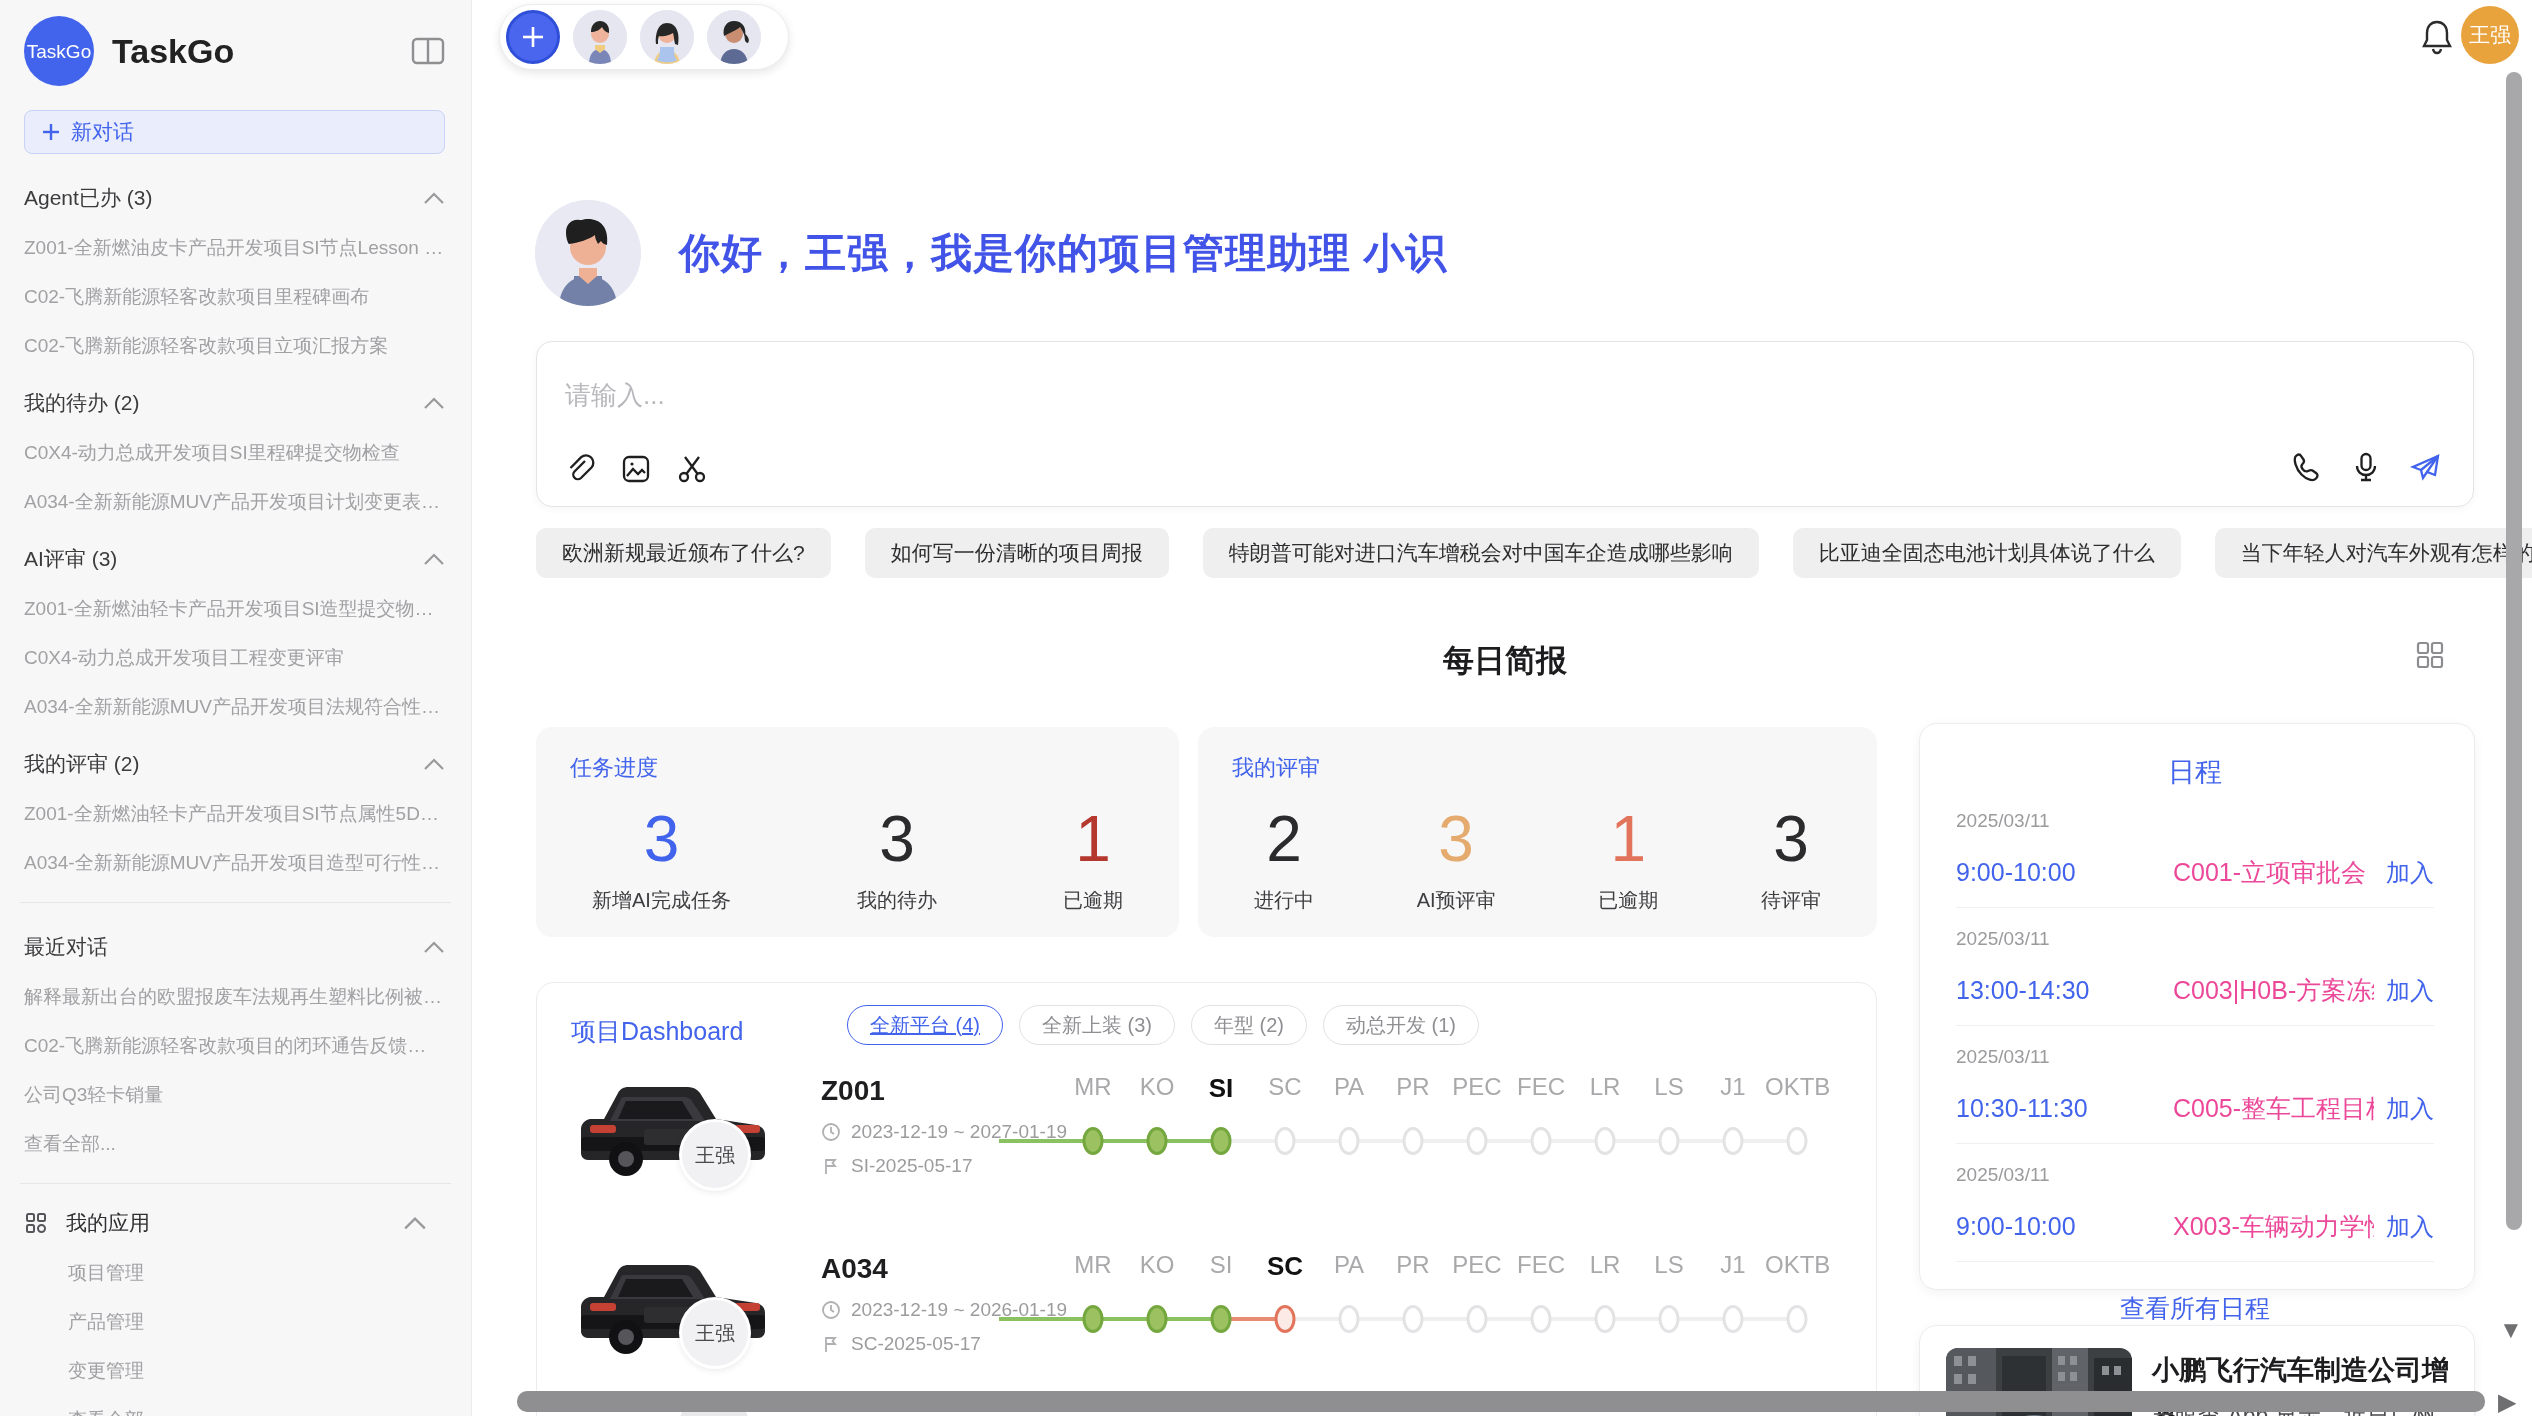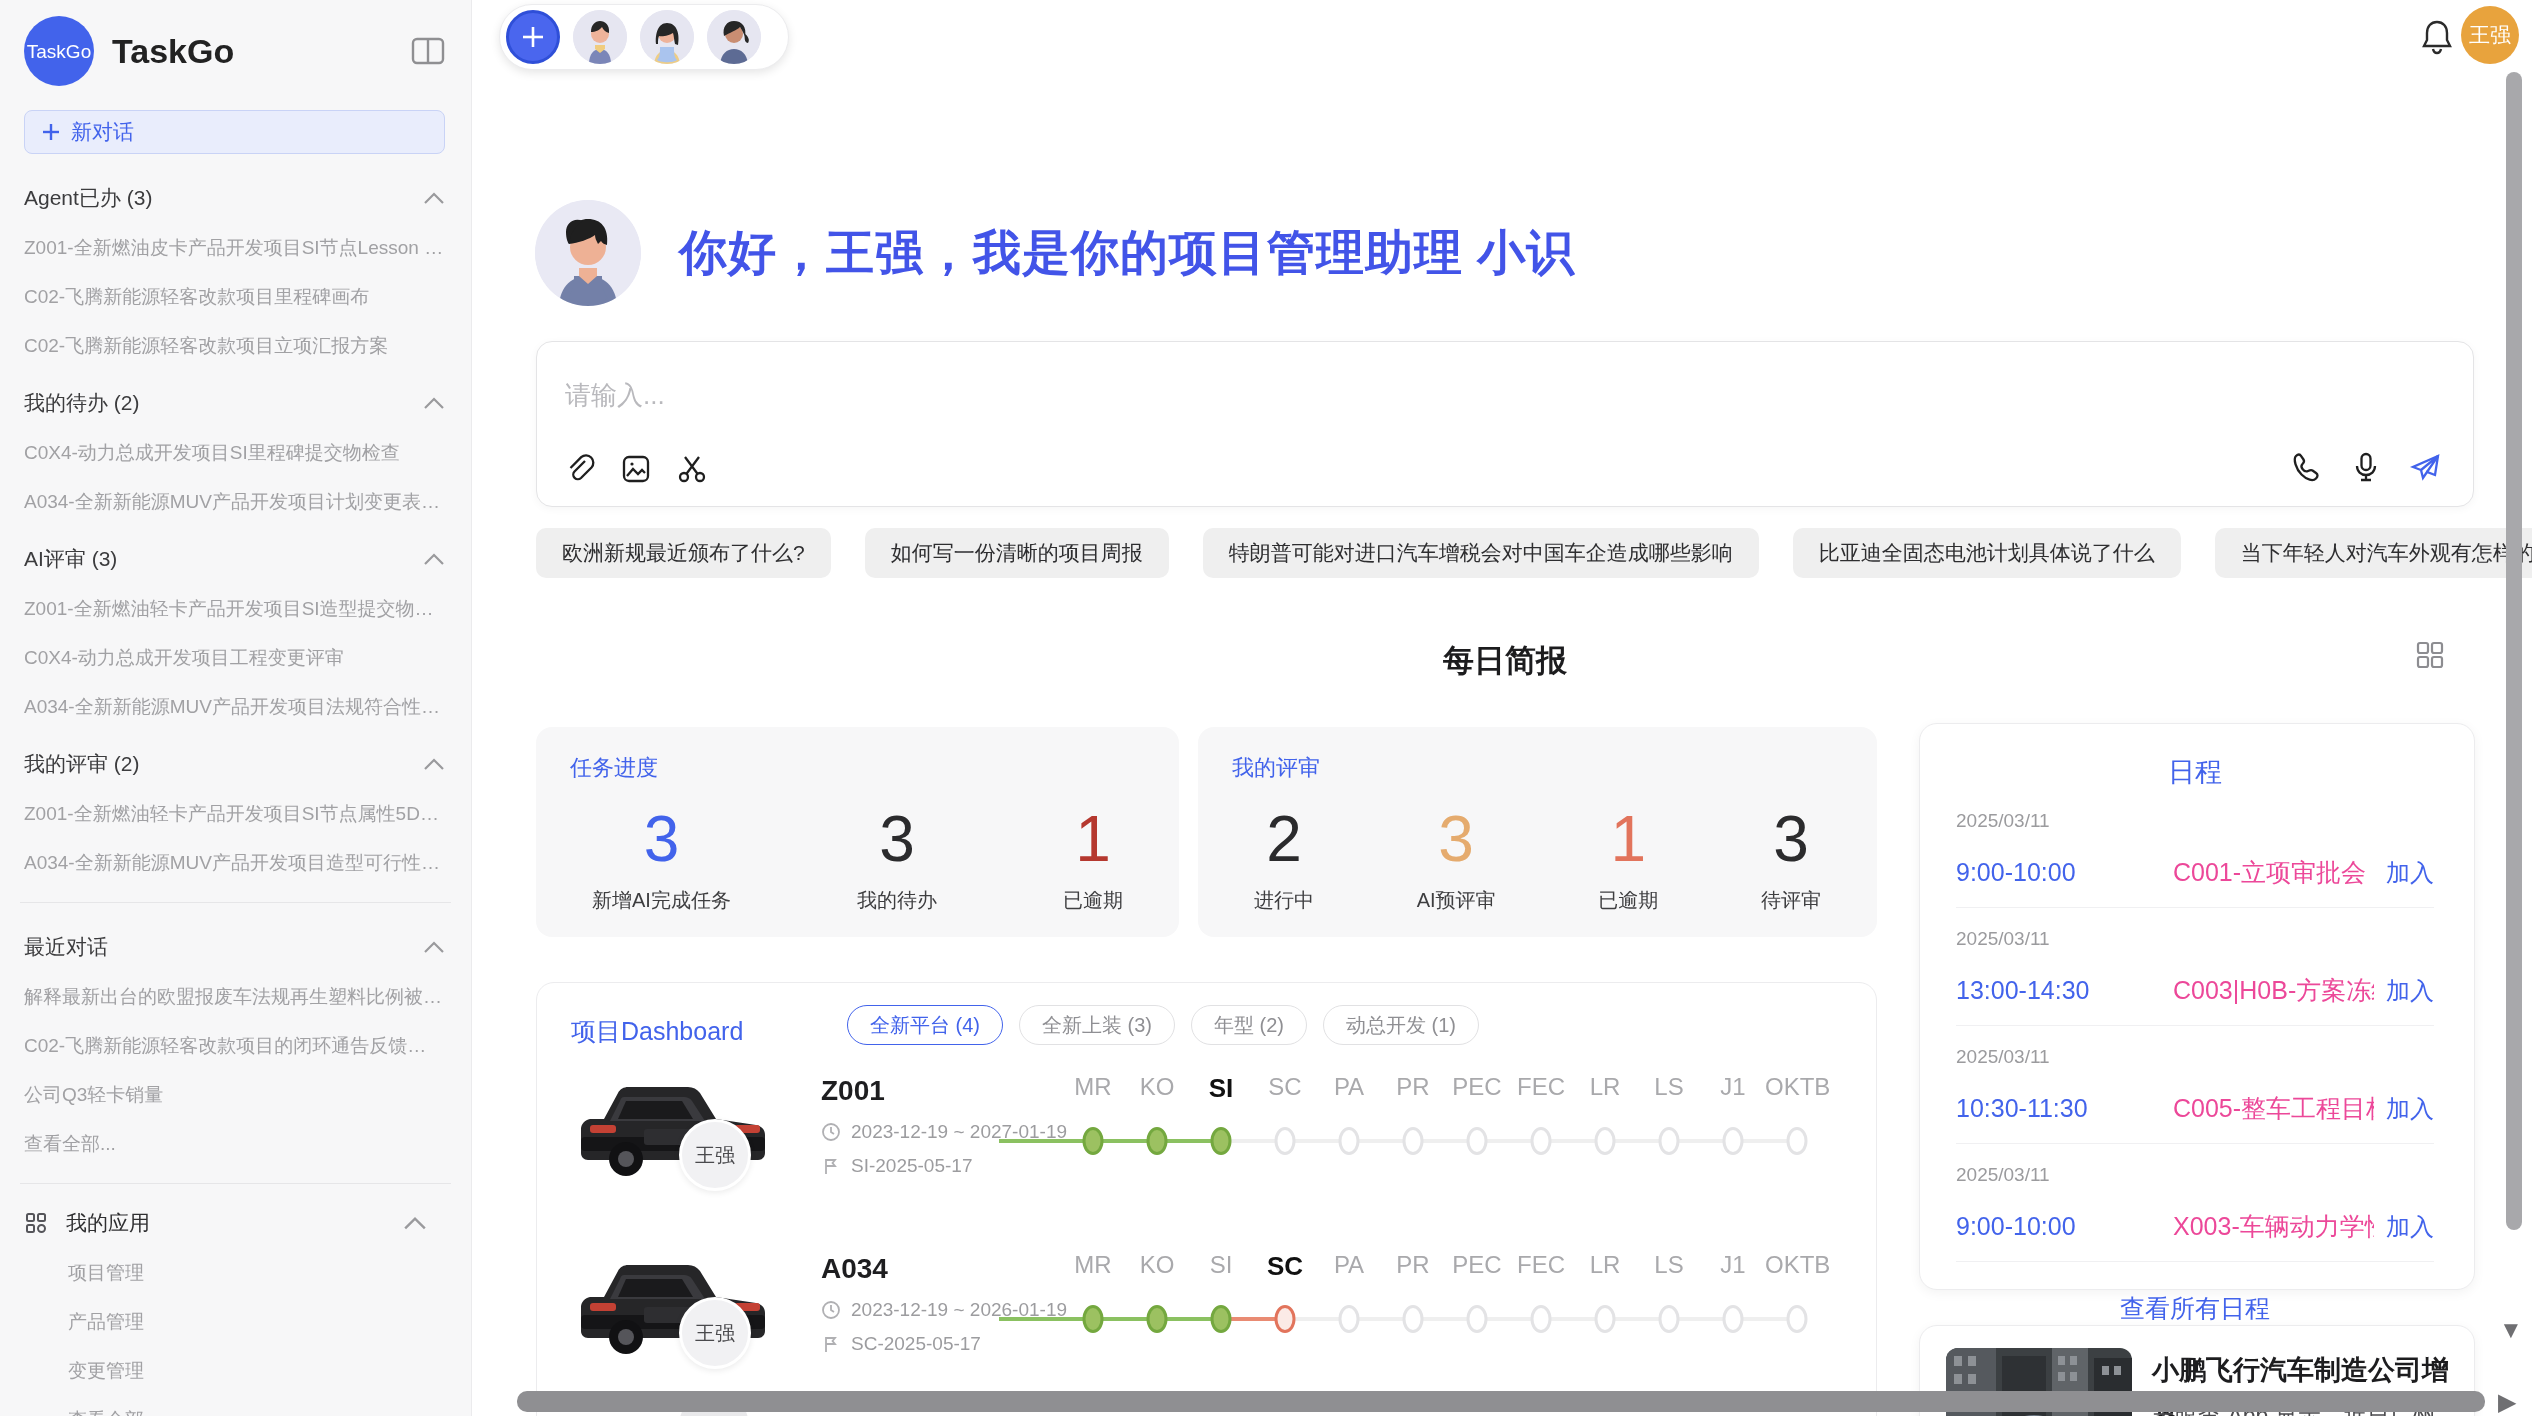--- a/index.html
+++ b/index.html
@@ -43,21 +43,21 @@
   .mini-av svg { width:100%; height:100%; }
 
   .bell { position:absolute; left:1946px; top:18px; width:36px; height:38px; color:#2b2b2b; cursor:pointer; }
   .user-av { position:absolute; left:1988px; top:6px; width:58px; height:58px; border-radius:50%;
     background:#e8a33d; color:#fff; font-size:21px; display:flex; align-items:center;
     justify-content:center; cursor:pointer; }
 
   .greet { position:absolute; left:62px; top:200px; display:flex; align-items:center; }
   .greet-av { width:106px; height:106px; border-radius:50%; overflow:hidden; background:#e9e9f4; }
   .greet-av svg { width:100%; height:100%; }
-  .greet-text { margin-left:38px; font-size:48px; font-weight:700; color:#4254e8; letter-spacing:1px; }
+  .greet-text { margin-left:38px; font-size:41px; font-weight:700; color:#4254e8; letter-spacing:1px; }
 
   .composer { position:absolute; left:63px; top:341px; width:1938px; height:166px; background:#fff;
     border:1px solid #e4e4e6; border-radius:16px; box-shadow:0 2px 8px rgba(0,0,0,.04); }
   .composer-input { position:absolute; left:28px; top:38px; width:1500px; border:none; outline:none;
     font-size:26px; color:#333; background:transparent;
     font-family:"Liberation Sans","DejaVu Sans",sans-serif; }
   .composer-input::placeholder { color:#b9b9bd; }
   .comp-icons-l { position:absolute; left:26px; bottom:20px; display:flex; gap:22px; }
   .comp-icons-r { position:absolute; right:30px; bottom:22px; display:flex; gap:26px; }
   .cicon { width:34px; height:34px; color:#1f1f1f; cursor:pointer; }
@@ -95,21 +95,21 @@
   .sev .j { font-size:24px; color:#4263eb; cursor:pointer; }
   .sched-all { text-align:center; font-size:25px; color:#4263eb; margin-top:30px; cursor:pointer; }
 
   
   .dash { position:absolute; left:63px; top:982px; width:1341px; height:520px; background:#fff;
     border:1px solid #ececee; border-radius:18px; overflow:hidden; }
   .dash-title { position:absolute; left:34px; top:32px; font-size:25px; color:#4263eb; }
   .dash-tabs { position:absolute; left:310px; top:22px; display:flex; gap:16px; }
   .tab { height:40px; border-radius:20px; border:1px solid #e1e1e3; background:#fff; color:#8f8f93;
     font-size:20px; display:flex; align-items:center; padding:0 22px; cursor:pointer; white-space:nowrap; }
-  .tab.active { border:1px solid #4263eb; color:#4263eb; }
+  .tab.active { border:1px solid #4263eb; color:#4263eb;text-decoration:underline; }
 
   .prow { position:absolute; left:0; width:1341px; height:170px; }
   .prow .truck { position:absolute; left:37px; top:0; width:205px; height:112px; }
   .prow .owner { position:absolute; left:142px; top:52px; width:72px; height:72px; border-radius:50%;
     background:#f1f1f3; border:3px solid #fff; display:flex; align-items:center; justify-content:center;
     font-size:20px; color:#4a4a4d; box-shadow:0 2px 6px rgba(0,0,0,.08); }
   .pcode { position:absolute; left:284px; top:8px; font-size:28px; font-weight:700; color:#1e1e20; }
   .pmeta { position:absolute; left:284px; display:flex; align-items:center; gap:10px;
     font-size:19px; color:#9c9c9f; white-space:nowrap; }
   .pmeta svg { width:20px; height:20px; color:#b0b0b3; }

